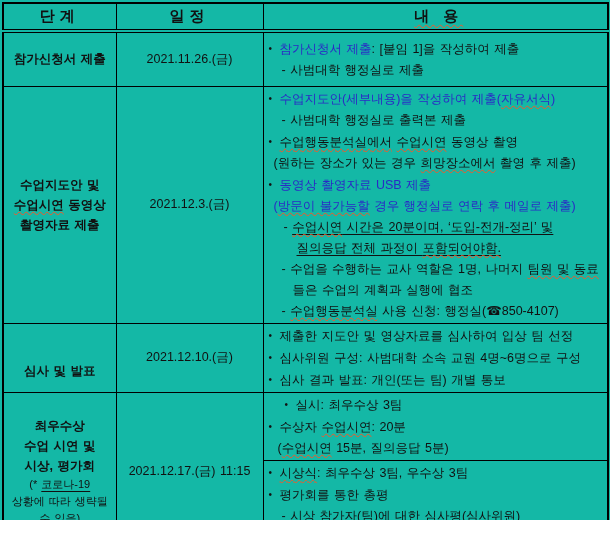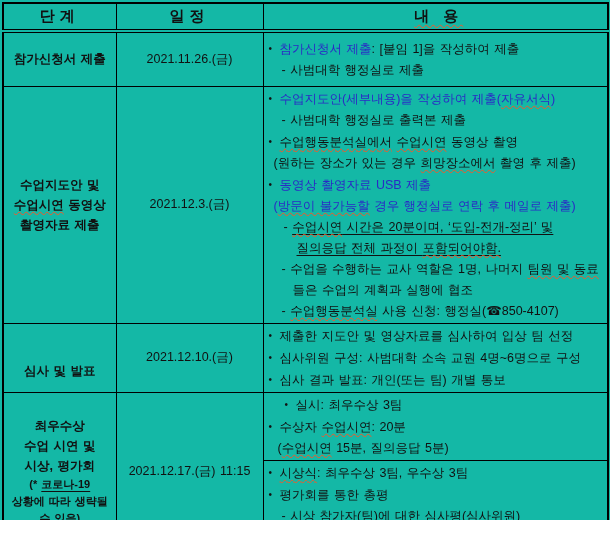--- a/index.html
+++ b/index.html
@@ -16,21 +16,21 @@
   th,td{border:1px solid var(--border);vertical-align:middle;padding:0;}
   th{height:28px;border-bottom:4px double var(--border);font-size:15px;font-weight:bold;text-align:center;}
   th span{letter-spacing:5px;}
   .hdr-wv{text-decoration-line:underline;text-decoration-style:wavy;text-decoration-color:var(--sq);
     text-decoration-thickness:1px;text-underline-offset:3px;margin-left:7px;}
   .stage-cell{font-weight:bold;font-size:12.5px;text-align:center;overflow:hidden;}
   .sched-cell{font-size:12.5px;text-align:center;overflow:hidden;}
   .content-cell{font-size:12.5px;text-align:left;overflow:hidden;padding:1px 2px 1px 0;}
   .line{line-height:21px;white-space:nowrap;word-spacing:1px;}
   .stage-cell .line{line-height:20px;white-space:nowrap;}
-  .line.small{font-size:11px;font-weight:bold;line-height:17px;}
+  .line.small{font-size:11px;font-weight:normal;line-height:17px;}
   .bl{display:inline-block;width:11px;font-size:10px;vertical-align:1px;}
   .blue{color:var(--blue);}
   .ul{text-decoration-line:underline;text-decoration-thickness:1px;text-underline-offset:3px;}
   .wv{text-decoration-line:underline;text-decoration-style:wavy;text-decoration-color:var(--sq);
     text-decoration-thickness:1px;text-underline-offset:2px;}
   .ul .wv{text-decoration-line:underline;text-decoration-style:wavy;text-decoration-color:var(--sq);}
 </style>
 </head>
 <body>
 

